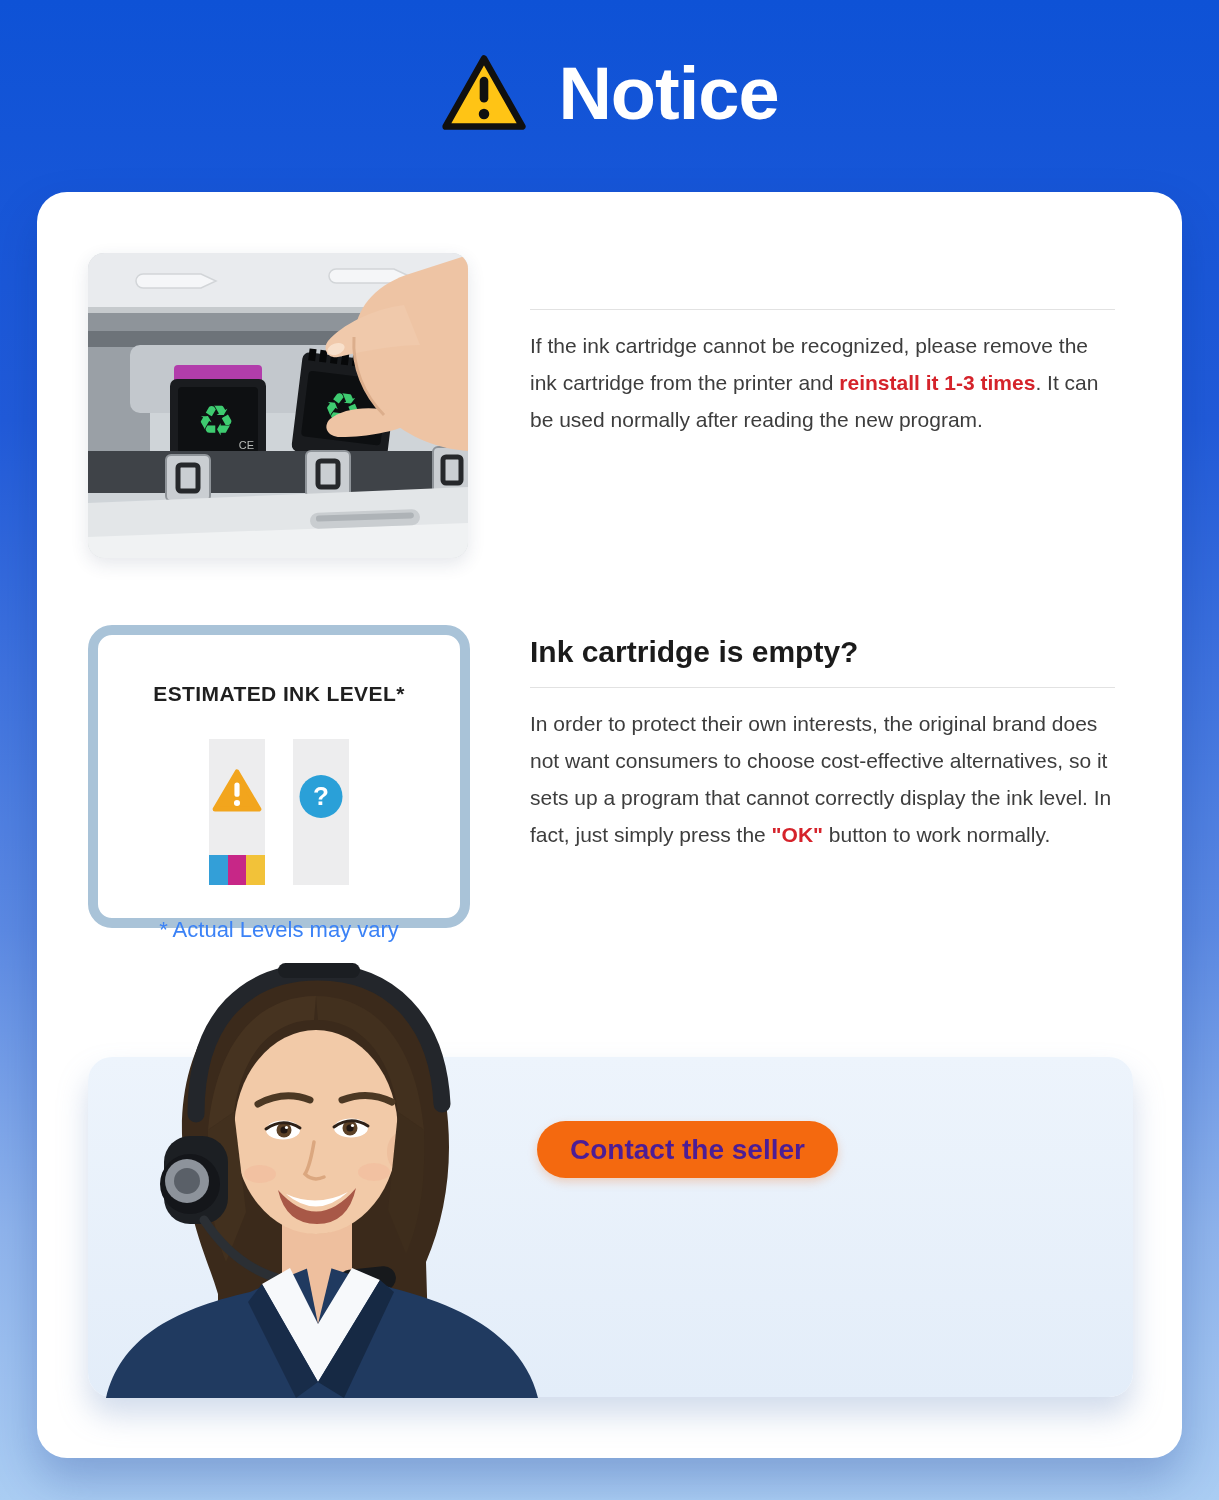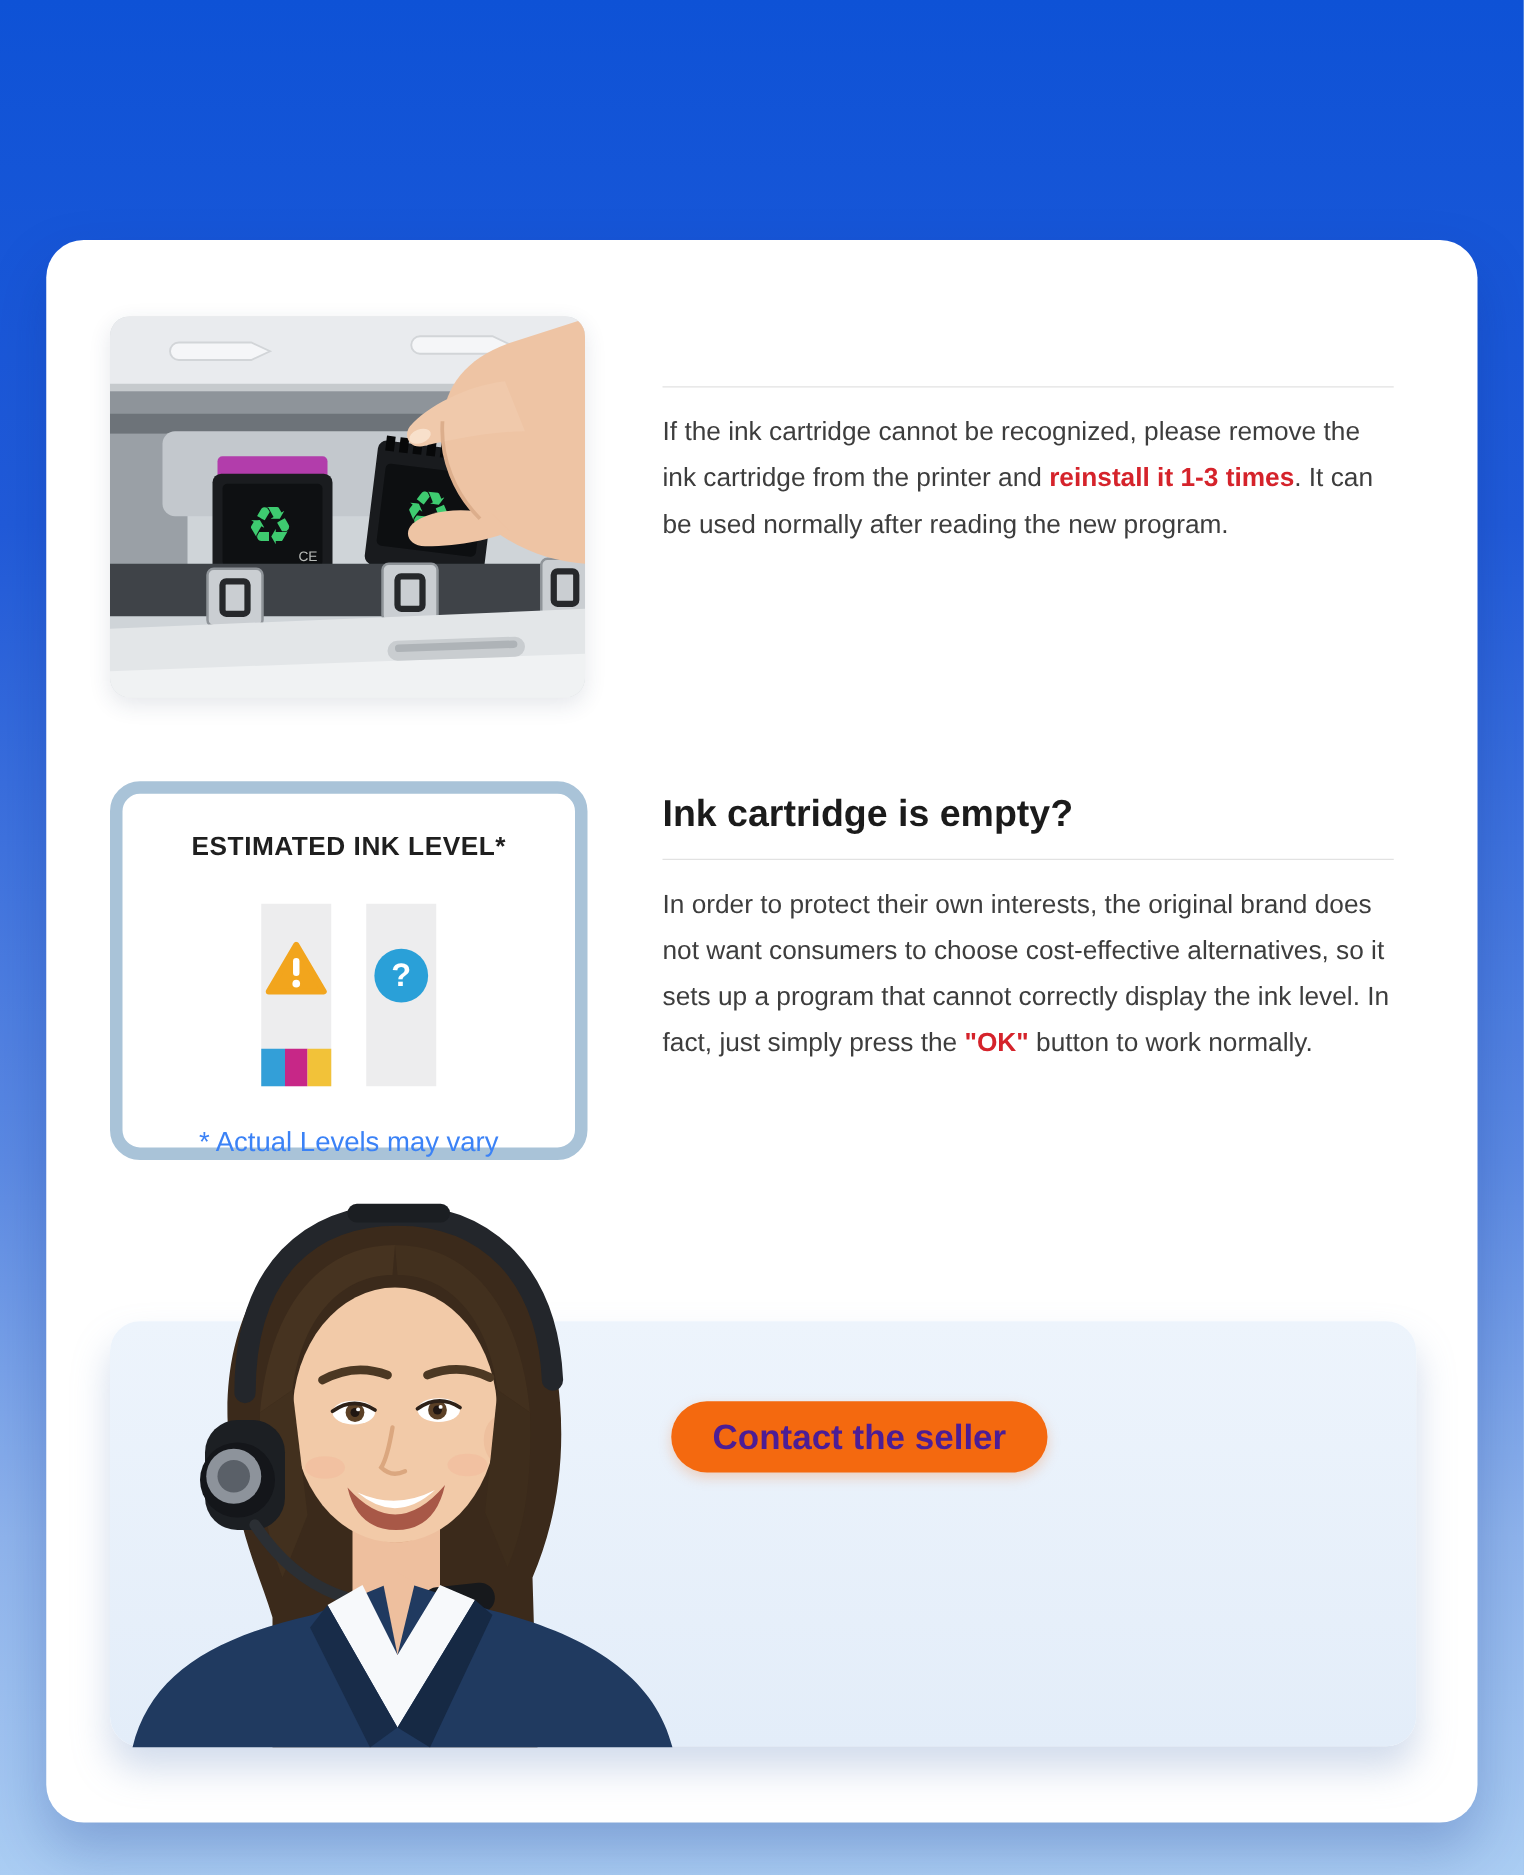--- a/index.html
+++ b/index.html
@@ -24,21 +24,21 @@
   .sec1{left:493px;top:100px;}
   .sec2{left:493px;top:442px;}
   .sec h2{margin:0;font-size:30px;line-height:36px;font-weight:bold;color:#1b1b1b;white-space:nowrap;}
   .divider{margin-top:17px;border-top:1px solid #e2e2e2;height:0;}
   .sec p{margin:17px 0 0 0;font-size:21px;line-height:37px;color:#3d3d3d;}
   .red{color:#d5232b;font-weight:bold;}
   
   .inkcard{position:absolute;left:51px;top:433px;width:382px;height:303px;box-sizing:border-box;
            border:10px solid #a9c3d8;border-radius:24px;background:#ffffff;
            display:flex;flex-direction:column;align-items:center;}
-  .ink-title{margin-top:31px;font-size:21px;font-weight:bold;letter-spacing:.4px;color:#1f1f1f;}
+  .ink-title{margin-top:47px;font-size:21px;font-weight:bold;letter-spacing:.4px;color:#1f1f1f;}
   .bars{display:flex;gap:28px;margin-top:33px;height:146px;}
   .bar{width:56px;height:146px;background:#ededee;position:relative;}
   .warn-tri{position:absolute;left:50%;top:30px;transform:translateX(-50%);width:50px;height:44px;}
   .strip{position:absolute;left:0;bottom:0;width:100%;height:30px;display:flex;}
   .strip span{flex:1;}
   .strip .c{background:#339fd8;}
   .strip .m{background:#c72787;}
   .strip .y{background:#f2c239;}
   .qmark{position:absolute;left:50%;top:36px;transform:translateX(-50%);width:43px;height:43px;border-radius:50%;
          background:#2aa0d8;color:#ffffff;font-size:26px;font-weight:bold;display:flex;align-items:center;justify-content:center;}
@@ -51,20 +51,28 @@
   .cta{position:absolute;left:449px;top:64px;height:57px;border:none;border-radius:29px;background:#f4690f;
        color:#4c1d95;font-family:"Liberation Sans",sans-serif;font-size:28px;font-weight:bold;padding:0 33px;
        cursor:pointer;display:flex;align-items:center;box-shadow:0 4px 10px rgba(244,105,15,.25);}
   .contact-body{position:absolute;left:452px;top:140px;width:585px;margin:0;font-size:27px;line-height:38.5px;color:#2e3a47;}
 </style>
 </head>
 <body>
 
 <div class="page">
 
+  <header class="hdr">
+    <svg class="tri" viewBox="0 0 92 84">
+      <path d="M46 6 L86 77 L6 77 Z" fill="#ffc415" stroke="#101010" stroke-width="7" stroke-linejoin="round"></path>
+      <rect x="41.5" y="25" width="9" height="27" rx="4.5" fill="#101010"></rect>
+      <circle cx="46" cy="64" r="5.5" fill="#101010"></circle>
+    </svg>
+    <h1>Notice</h1>
+  </header>
 
   <div class="card">
 
     <div class="photo">
       <svg width="380" height="305" viewBox="0 0 380 305">
         <rect width="380" height="305" fill="#cfd4d8"></rect>
         <rect x="0" y="0" width="380" height="58" fill="#e9ebee"></rect>
         <rect x="0" y="54" width="380" height="6" fill="#c6cacd"></rect>
         <g fill="#f5f6f8" stroke="#d2d5d8" stroke-width="1.5">
           <path d="M55 21 h58 l15 7 -15 7 h-58 a7 7 0 0 1 0 -14 z"></path>

